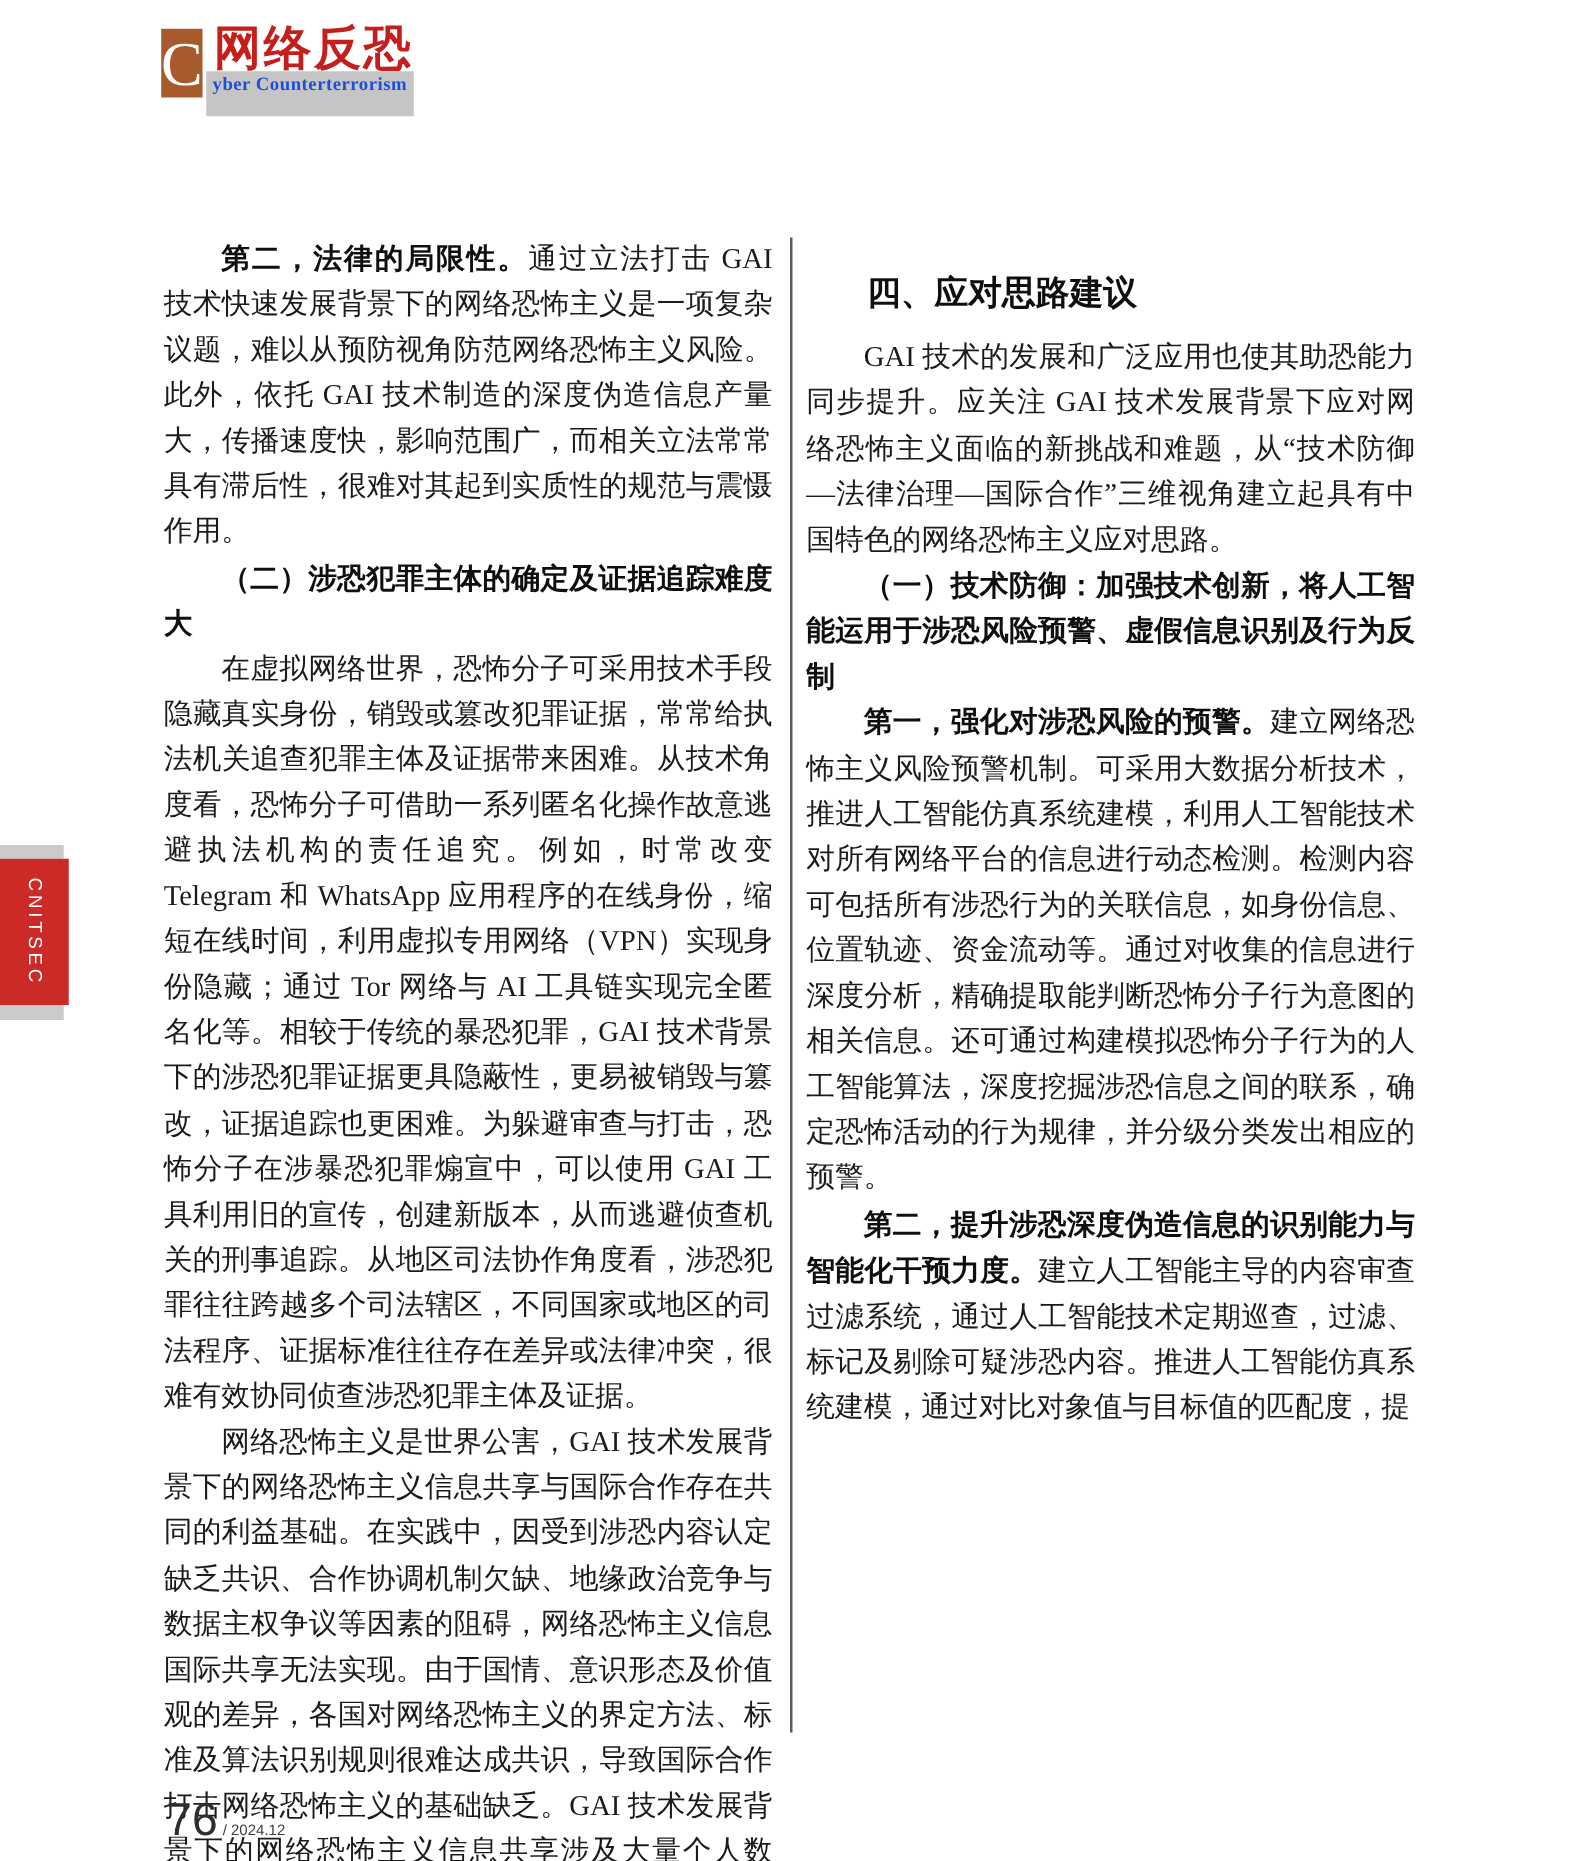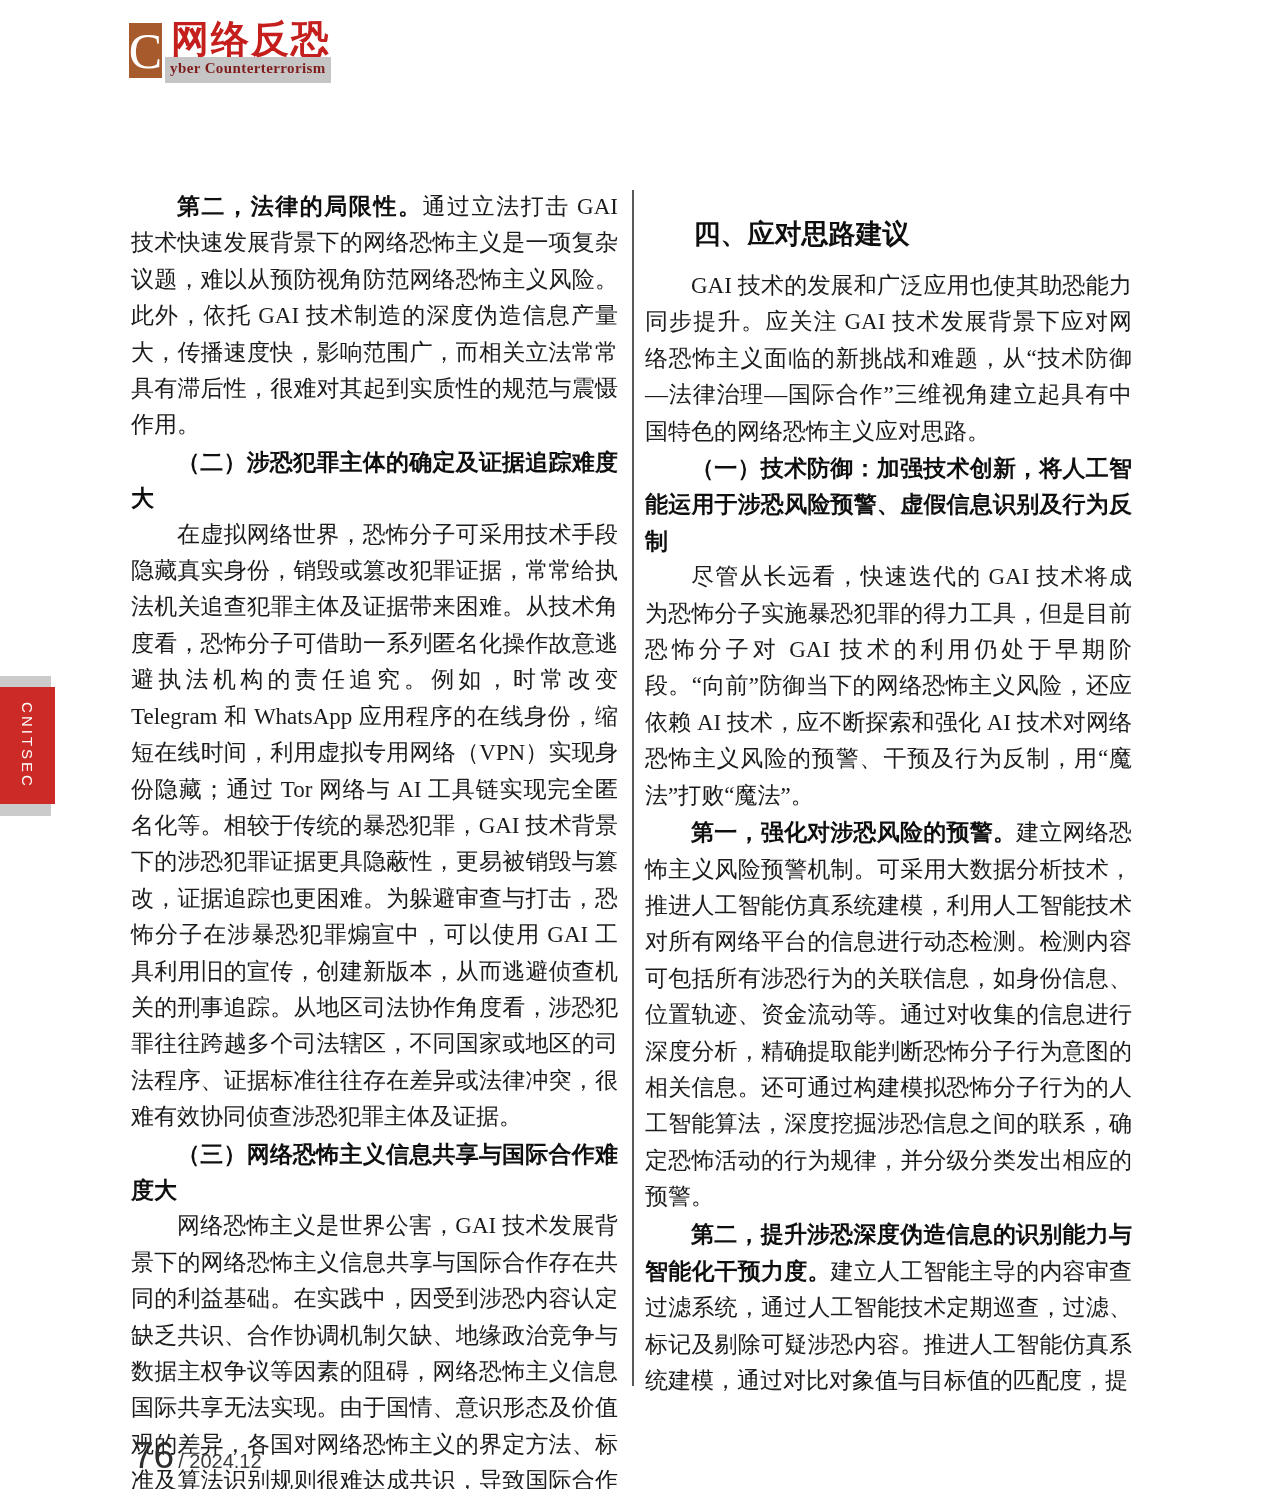--- a/index.html
+++ b/index.html
@@ -18,24 +18,24 @@
     color:#ffffff;font-size:50px;line-height:50px;
     font-family:"Liberation Serif",serif;font-weight:400;
   }
   .logo-title{
     position:absolute;left:42px;top:0;
     font-family:"Liberation Sans","DejaVu Sans",sans-serif;
     font-weight:bold;font-size:38px;line-height:36px;letter-spacing:2px;
     white-space:nowrap;
   }
   .logo-subtitle{
-    position:absolute;left:36px;top:36px;height:26px;line-height:22px;
+    position:absolute;left:36px;top:36px;height:36px;line-height:22px;
     padding:0 5px;
     font-family:"Liberation Serif",serif;font-weight:bold;
-    font-size:15px;letter-spacing:0.4px;color:#7f1d1d;white-space:nowrap;
+    font-size:15px;letter-spacing:0.4px;color:#1d4ed8;white-space:nowrap;
   }
   
   .edge-bar-top{position:absolute;left:0;top:676px;width:51px;height:11px;}
   .edge-bar-bottom{position:absolute;left:0;top:804px;width:51px;height:12px;}
   .edge-tab{
     position:absolute;left:0;top:687px;width:55px;height:117px;
     display:flex;align-items:center;justify-content:center;
   }
   .edge-tab span{
     transform:rotate(90deg);transform-origin:center;
@@ -72,21 +72,21 @@
     font-family:"Liberation Sans","DejaVu Sans",sans-serif;
     color:#0f0f0f;
   }
   
   .footer{
     position:absolute;left:133px;top:1440px;
     font-family:"Liberation Sans","DejaVu Sans",sans-serif;
     color:#2e2e2e;
   }
   .footer .pageno{font-size:37px;line-height:32px;}
-  .footer .issue{font-size:20px;color:#3c3c3c;margin-left:4px;}
+  .footer .issue{font-size:12px;color:#3c3c3c;margin-left:4px;}
 </style>
 </head>
 <body>
 
 <div class="masthead">
   <div class="logo-c-box" style="background: rgb(167, 90, 43);">
     <span>C</span>
   </div>
   <div class="logo-title" style="color: rgb(196, 31, 29);">网络反恐</div>
   <div class="logo-subtitle" style="background: rgb(197, 197, 197);">yber Counterterrorism</div>
@@ -95,30 +95,28 @@
 <div class="edge-bar-top" style="background: rgb(203, 203, 203);"></div>
 <div class="edge-tab" style="background: rgb(203, 42, 38);">
   <span>CNITSEC</span>
 </div>
 <div class="edge-bar-bottom" style="background: rgb(203, 203, 203);"></div>
 
 <div class="column column-left">
     <p class="para"><span class="lead">第二，法律的局限性。</span>通过立法打击 GAI 技术快速发展背景下的网络恐怖主义是一项复杂议题，难以从预防视角防范网络恐怖主义风险。此外，依托 GAI 技术制造的深度伪造信息产量大，传播速度快，影响范围广，而相关立法常常具有滞后性，很难对其起到实质性的规范与震慑作用。</p>
     <p class="subhead">（二）涉恐犯罪主体的确定及证据追踪难度大</p>
     <p class="para">在虚拟网络世界，恐怖分子可采用技术手段隐藏真实身份，销毁或篡改犯罪证据，常常给执法机关追查犯罪主体及证据带来困难。从技术角度看，恐怖分子可借助一系列匿名化操作故意逃避执法机构的责任追究。例如，时常改变 Telegram 和 WhatsApp 应用程序的在线身份，缩短在线时间，利用虚拟专用网络（VPN）实现身份隐藏；通过 Tor 网络与 AI 工具链实现完全匿名化等。相较于传统的暴恐犯罪，GAI 技术背景下的涉恐犯罪证据更具隐蔽性，更易被销毁与篡改，证据追踪也更困难。为躲避审查与打击，恐怖分子在涉暴恐犯罪煽宣中，可以使用 GAI 工具利用旧的宣传，创建新版本，从而逃避侦查机关的刑事追踪。从地区司法协作角度看，涉恐犯罪往往跨越多个司法辖区，不同国家或地区的司法程序、证据标准往往存在差异或法律冲突，很难有效协同侦查涉恐犯罪主体及证据。</p>
-    <p class="subhead">（三）网络恐怖主义信息共享与国际合作难度大</p>
     <p class="para">网络恐怖主义是世界公害，GAI 技术发展背景下的网络恐怖主义信息共享与国际合作存在共同的利益基础。在实践中，因受到涉恐内容认定缺乏共识、合作协调机制欠缺、地缘政治竞争与数据主权争议等因素的阻碍，网络恐怖主义信息国际共享无法实现。由于国情、意识形态及价值观的差异，各国对网络恐怖主义的界定方法、标准及算法识别规则很难达成共识，导致国际合作打击网络恐怖主义的基础缺乏。GAI 技术发展背景下的网络恐怖主义信息共享涉及大量个人数据、国家敏感数据和 GAI 服务提供者的商业秘密</p>
   </div>
 
 <div class="divider" style="background: rgb(90, 90, 90);"></div>
 
 <div class="column column-right">
     <h2 class="section">四、应对思路建议</h2>
     <p class="para">GAI 技术的发展和广泛应用也使其助恐能力同步提升。应关注 GAI 技术发展背景下应对网络恐怖主义面临的新挑战和难题，从“技术防御—法律治理—国际合作”三维视角建立起具有中国特色的网络恐怖主义应对思路。</p>
     <p class="subhead">（一）技术防御：加强技术创新，将人工智能运用于涉恐风险预警、虚假信息识别及行为反制</p>
-    <p class="para">尽管从长远看，快速迭代的 GAI 技术将成为恐怖分子实施暴恐犯罪的得力工具，但是目前恐怖分子对 GAI 技术的利用仍处于早期阶段。“向前”防御当下的网络恐怖主义风险，还应依赖 AI 技术，应不断探索和强化 AI 技术对网络恐怖主义风险的预警、干预及行为反制，用“魔法”打败“魔法”。</p>
     <p class="para"><span class="lead">第一，强化对涉恐风险的预警。</span>建立网络恐怖主义风险预警机制。可采用大数据分析技术，推进人工智能仿真系统建模，利用人工智能技术对所有网络平台的信息进行动态检测。检测内容可包括所有涉恐行为的关联信息，如身份信息、位置轨迹、资金流动等。通过对收集的信息进行深度分析，精确提取能判断恐怖分子行为意图的相关信息。还可通过构建模拟恐怖分子行为的人工智能算法，深度挖掘涉恐信息之间的联系，确定恐怖活动的行为规律，并分级分类发出相应的预警。</p>
     <p class="para"><span class="lead">第二，提升涉恐深度伪造信息的识别能力与智能化干预力度。</span>建立人工智能主导的内容审查过滤系统，通过人工智能技术定期巡查，过滤、标记及剔除可疑涉恐内容。推进人工智能仿真系统建模，通过对比对象值与目标值的匹配度，提</p>
   </div>
 
 <div class="footer">
   <span class="pageno">76</span><span class="issue">/ 2024.12</span>
 </div>
 
 </body></html>

